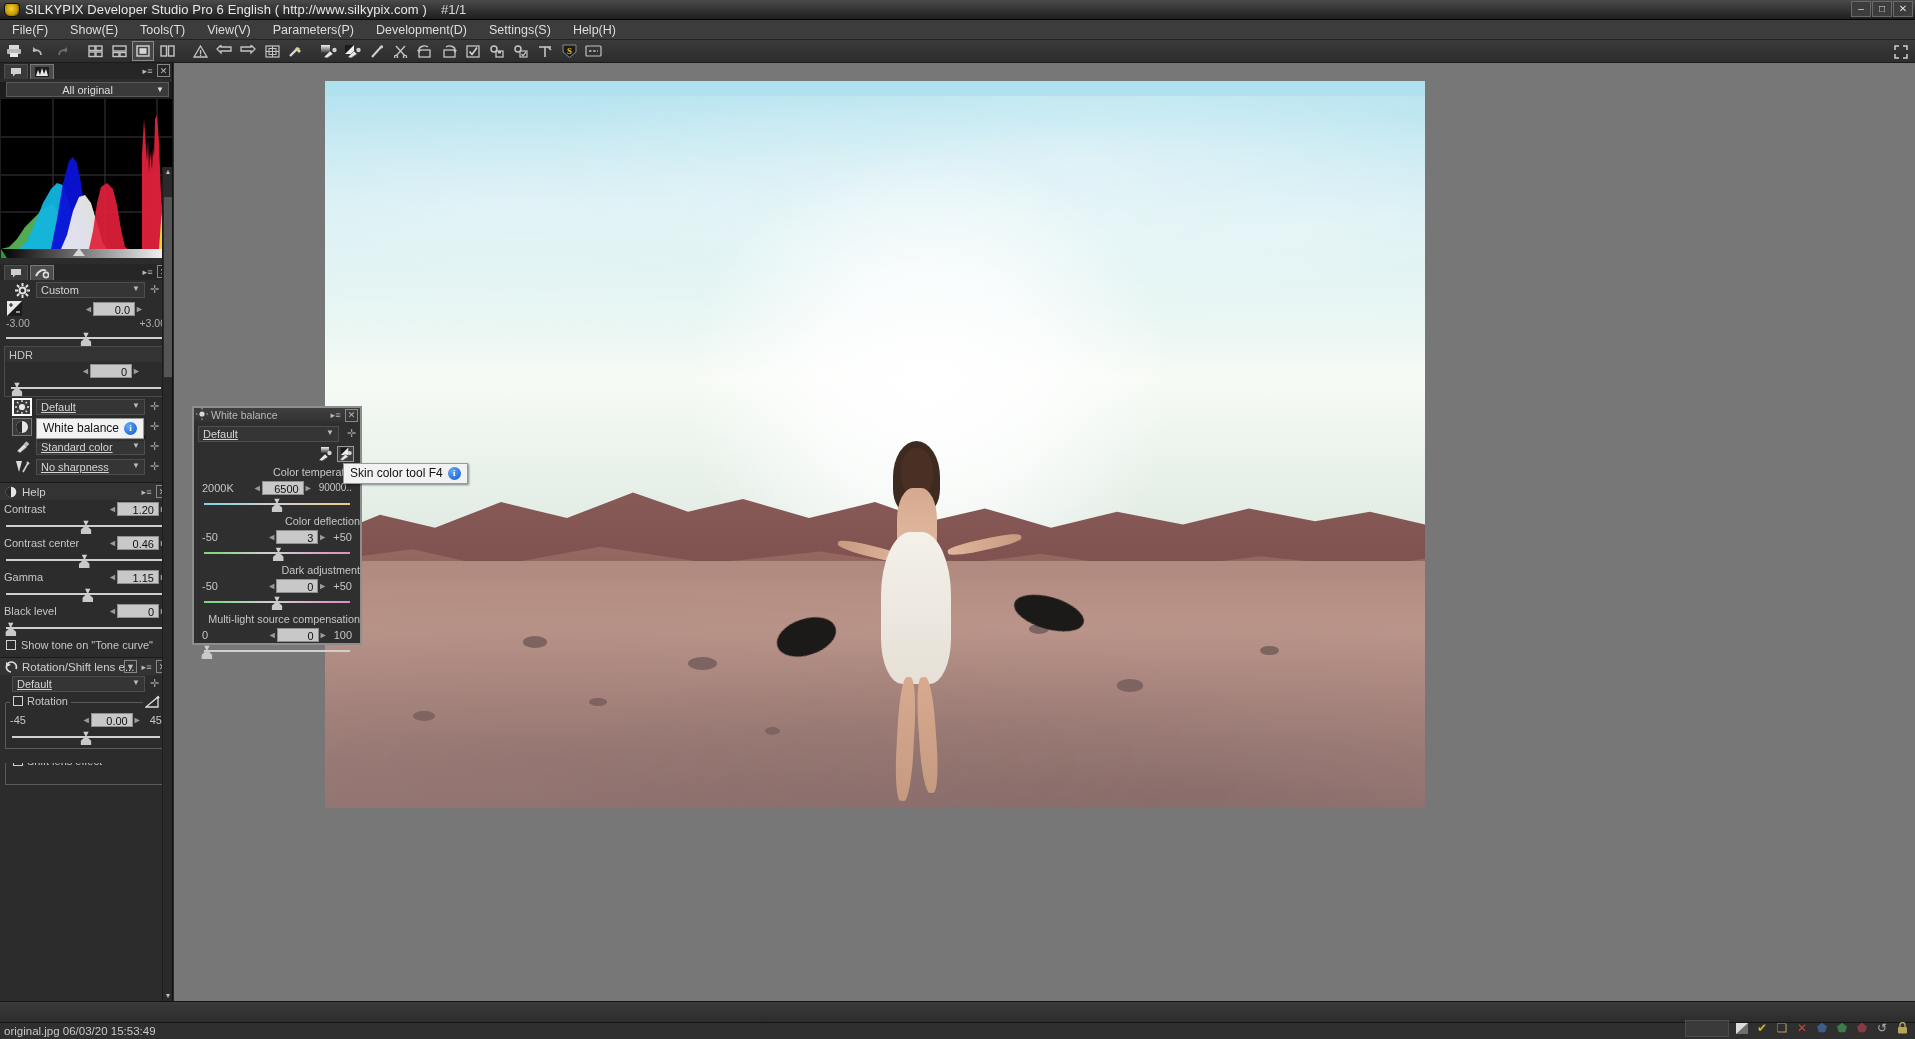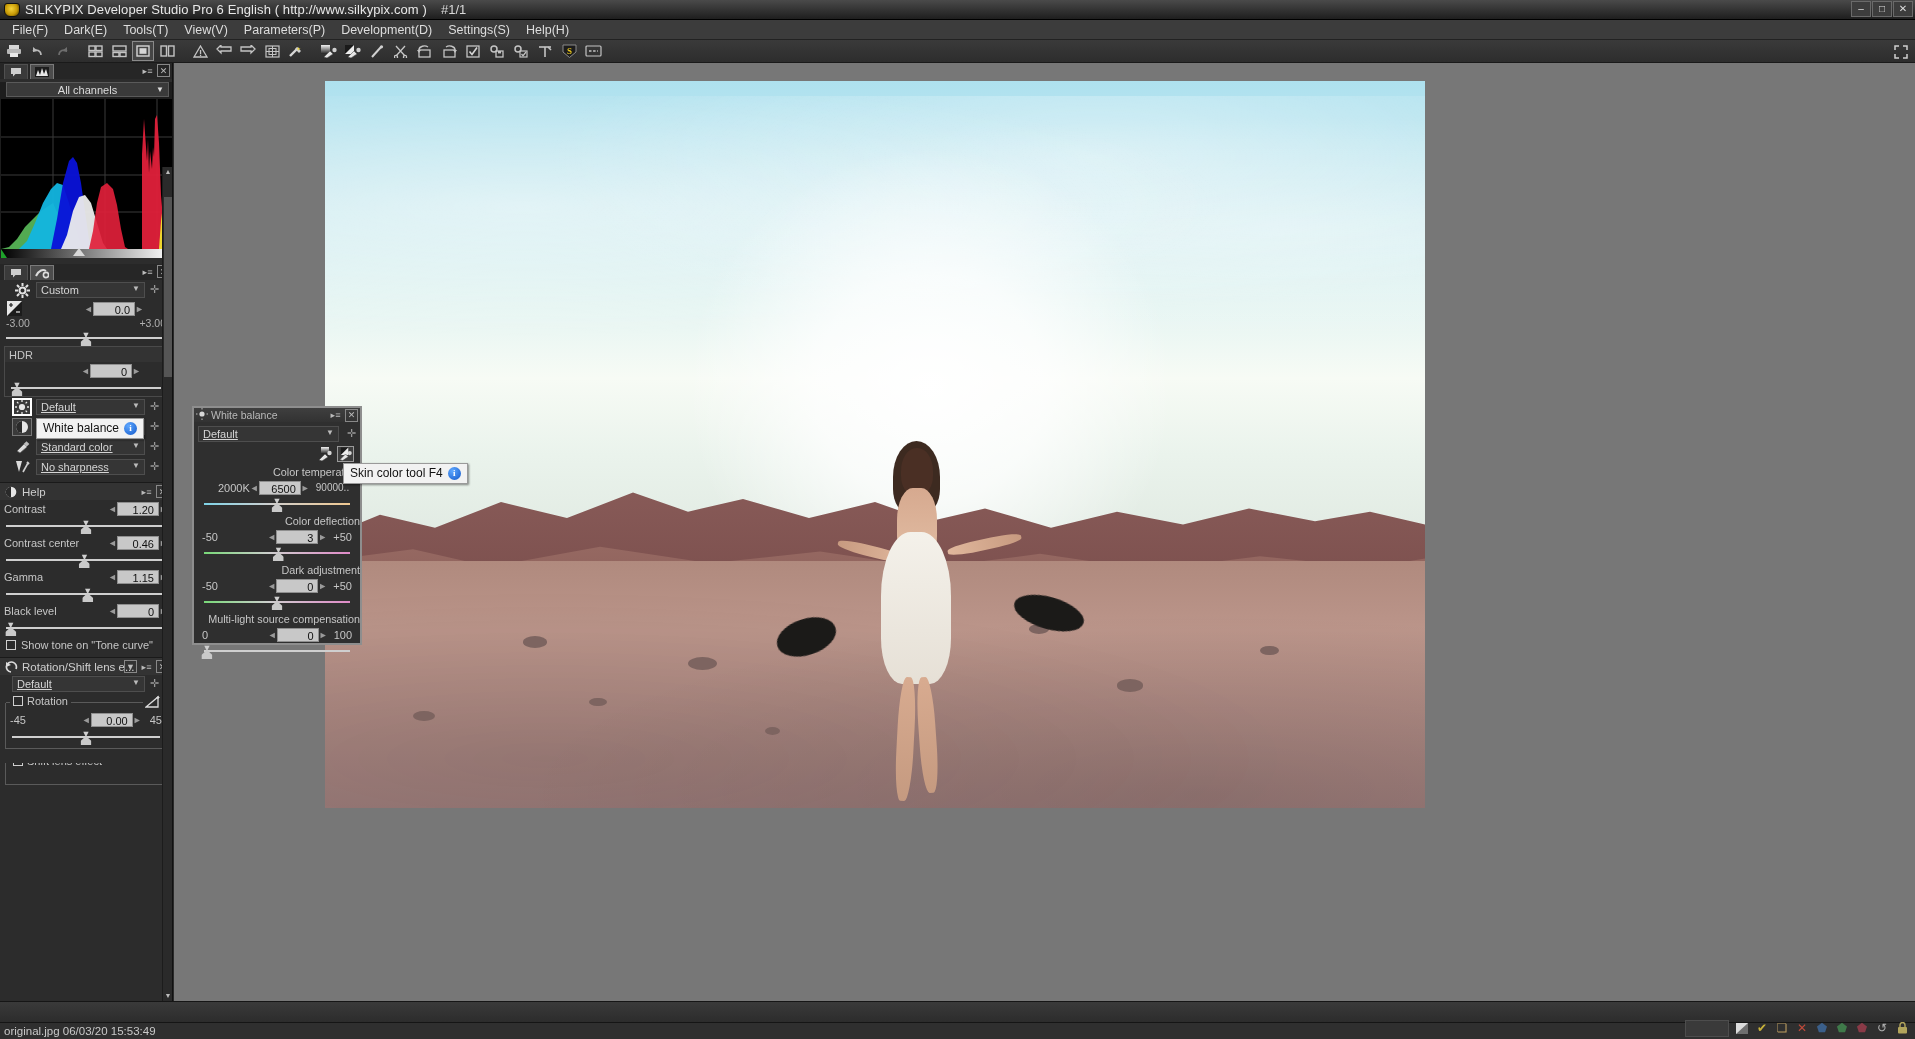--- a/index.html
+++ b/index.html
@@ -20,21 +20,21 @@
   #titlebar .tb-title{ letter-spacing:.1px; }
   #titlebar .tb-sub{ margin-left:14px; color:#d9d9d9; }
   #win-btns{ position:absolute; right:2px; top:1px; display:flex; gap:1px; }
   #win-btns div{ width:20px;height:16px; background:#3d3d3d; border:1px solid #6a6a6a;
     color:#ddd; font-size:10px; line-height:14px; text-align:center; }
 
   
   #menubar{
     position:absolute; left:0; top:20px; width:1915px; height:20px;
     background:#3c3c3c; border-bottom:1px solid #222;
-    display:flex; align-items:center; padding-left:5px; gap:2px;text-align:center;
+    display:flex; align-items:center; padding-left:5px; gap:8px;text-align:center;
   }
   #menubar .mi{ color:#ddd; font-size:12.5px; padding:2px 7px; white-space:nowrap; }
 
   
   #toolbar{
     position:absolute; left:0; top:40px; width:1915px; height:23px;
     background:linear-gradient(#3a3a3a,#2d2d2d); border-bottom:1px solid #1a1a1a;
     display:flex; align-items:center; padding-left:3px; gap:2px;
   }
   .tbtn{ width:22px;height:20px; display:flex;align-items:center;justify-content:center;
@@ -220,21 +220,21 @@
   <span class="tb-sub">#1/1</span>
   <div id="win-btns">
     <div>–</div>
     <div>□</div>
     <div>✕</div>
   </div>
 </div>
 
 <div id="menubar">
   <div class="mi">File(F)</div>
-  <div class="mi">Dark(E)</div>
+  <div class="mi">Show(E)</div>
   <div class="mi">Tools(T)</div>
   <div class="mi">View(V)</div>
   <div class="mi">Parameters(P)</div>
   <div class="mi">Development(D)</div>
   <div class="mi">Settings(S)</div>
   <div class="mi">Help(H)</div>
 </div>
 
 <div id="toolbar">
   <div class="tbtn">
@@ -427,21 +427,21 @@
         </svg>
       </div>
     <div class="ptab-right">
       <div class="mini-btn">▸≡</div>
       <div class="mini-btn box">✕</div>
     </div>
   </div>
 
   <div id="histwrap">
     <div id="chan-select">
-      <span class="cv">All channels</span>
+      <span class="cv">All original</span>
       <span class="arrow">▼</span>
     </div>
     <div id="hist">
       <svg width="171" height="150" viewBox="0 0 171 150">
         <rect width="171" height="150" fill="#000"></rect>
         <g stroke="#3a3a3a" stroke-width="1">
           <line x1="52" y1="0" x2="52" y2="150"></line>
             <line x1="104" y1="0" x2="104" y2="150"></line>
           <line x1="156" y1="0" x2="156" y2="150"></line>
           <line x1="0" y1="38" x2="171" y2="38"></line>
@@ -892,21 +892,21 @@
           <svg width="16" height="14" viewBox="0 0 16 14">
               <path d="M3 0 L11 0 L11 8 L3 8 Z" fill="#1c1c1c"></path>
               <path d="M3 8 L11 0 L11 8 Z" fill="#ededed"></path>
               <path d="M2 13 L8 7 L11 10 L5 14 Z" fill="#e6e6e6" stroke="#444" stroke-width=".6"></path>
               <circle cx="12.5" cy="6" r="2.2" fill="#d6d6d6"></circle>
             </svg>
           </div>
       </div>
 
       <div class="wb-sec-label">Color temperature</div>
-      <div class="num-row" style="padding:0 24px">
+      <div class="num-row" style="padding:0 8px">
         <span class="num-label">2000K</span>
         <div class="spin">
           <span class="ar">◄</span>
           <div class="numbox">6500</div>
           <span class="ar">►</span>
         </div>
         <span class="num-label" style="flex:0;padding-left:6px;font-size:10px">90000..</span>
       </div>
       <div class="slider" style="margin:0 10px 3px 10px">
         <div class="track temp"></div>

